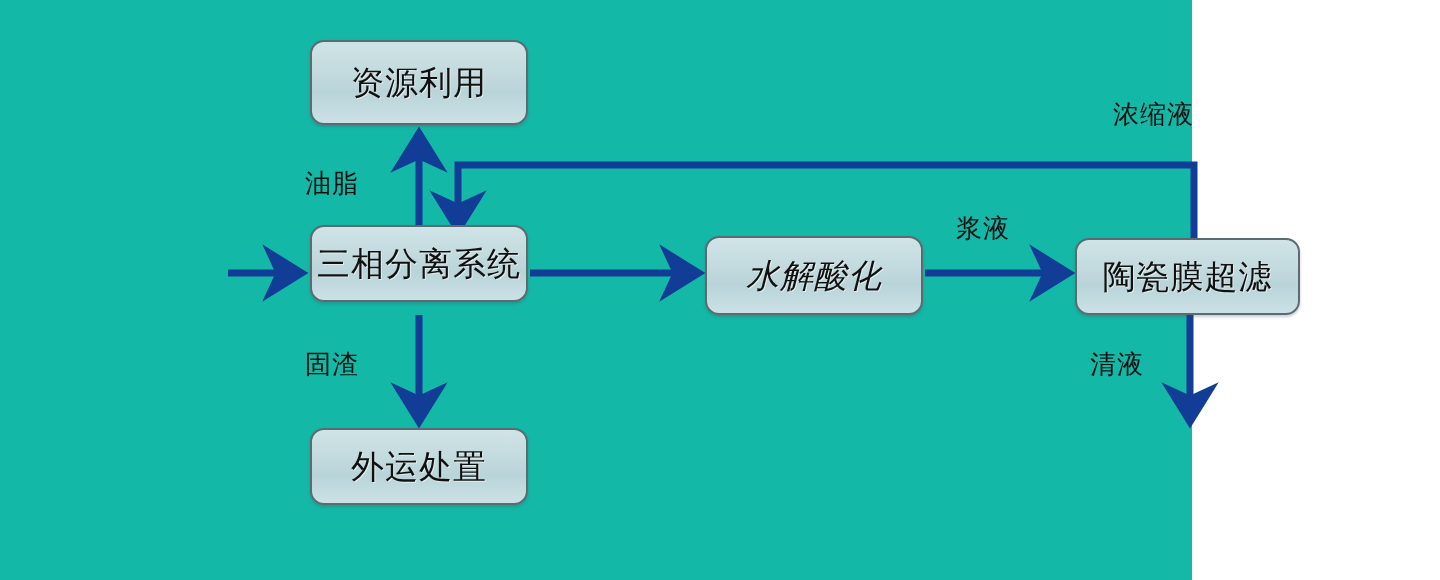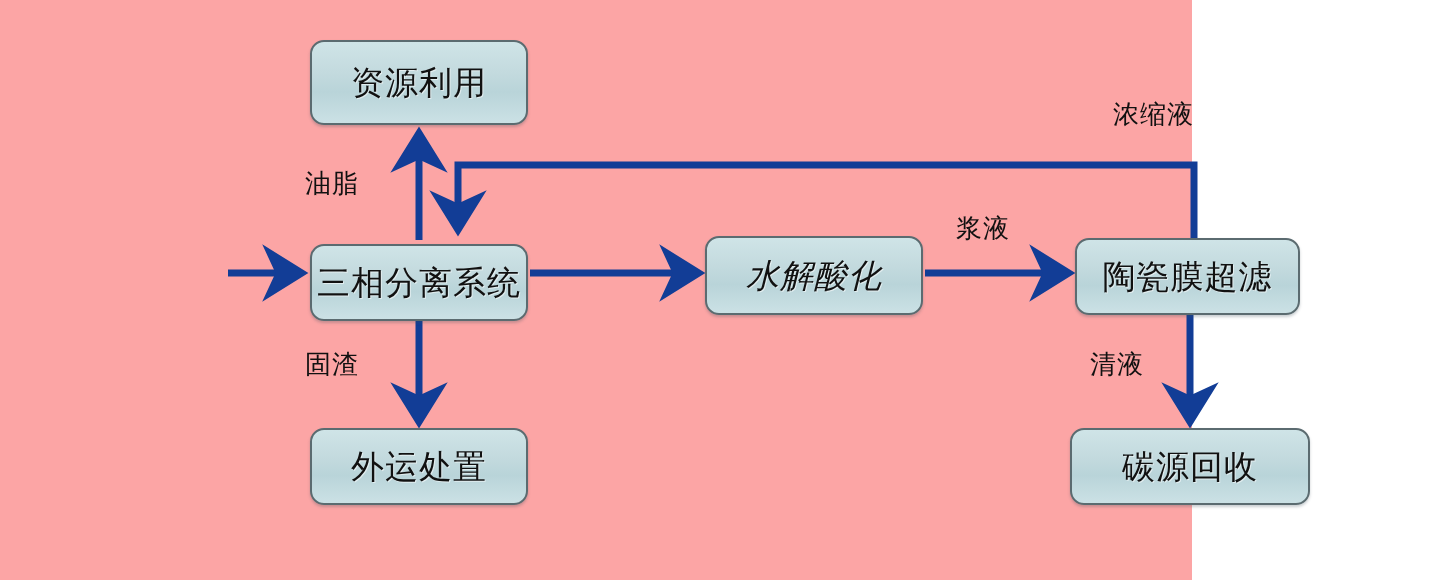--- a/index.html
+++ b/index.html
@@ -10,21 +10,21 @@
   body {
     width: 1440px;
     height: 580px;
     font-family: "DejaVu Sans", "Liberation Sans", sans-serif;
     overflow: hidden;
   }
   #canvas {
     position: relative;
     width: 1192px;
     height: 580px;
-    background: #fca5a5;
+    background: #14b8a6;
   }
   #wires {
     position: absolute;
     left: 0; top: 0;
     width: 1440px;
     height: 580px;
     pointer-events: none;
   }
   .node {
     position: absolute;
@@ -84,39 +84,36 @@
       <polyline points="1194,238 1194,165 458,165 458,228" marker-end="url(#ah)" stroke-linejoin="miter"></polyline>
 
       <line x1="1190" y1="315" x2="1190" y2="420" marker-end="url(#ah)"></line>
     </g>
   </svg>
 
   <div class="node" style="left:310px; top:40px; width:218px; height:85px;">
     <span class="node-label">资源利用</span>
   </div>
 
-  <div class="node" style="left:310px; top:244px; width:218px; height:77px;">
+  <div class="node" style="left:310px; top:225px; width:218px; height:77px;">
     <span class="node-label">三相分离系统</span>
   </div>
 
   <div class="node" style="left:705px; top:236px; width:218px; height:79px;font-style:italic;">
     <span class="node-label">水解酸化</span>
   </div>
 
   <div class="node" style="left:1075px; top:238px; width:225px; height:77px;">
     <span class="node-label">陶瓷膜超滤</span>
   </div>
 
   <div class="node" style="left:310px; top:428px; width:218px; height:77px;">
     <span class="node-label">外运处置</span>
   </div>
 
-  <div class="node" style="left:1070px; top:428px; width:240px; height:77px;">
-    <span class="node-label">碳源回收</span>
-  </div>
 
 
   <div class="edge-label" style="left:305px; top:163px;margin-top:7px;">油脂</div>
 
   <div class="edge-label" style="left:305px; top:351px;">固渣</div>
 
 
   <div class="edge-label" style="left:956px; top:215px;">浆液</div>
 
   <div class="edge-label" style="left:1113px; top:101px;">浓缩液</div>

